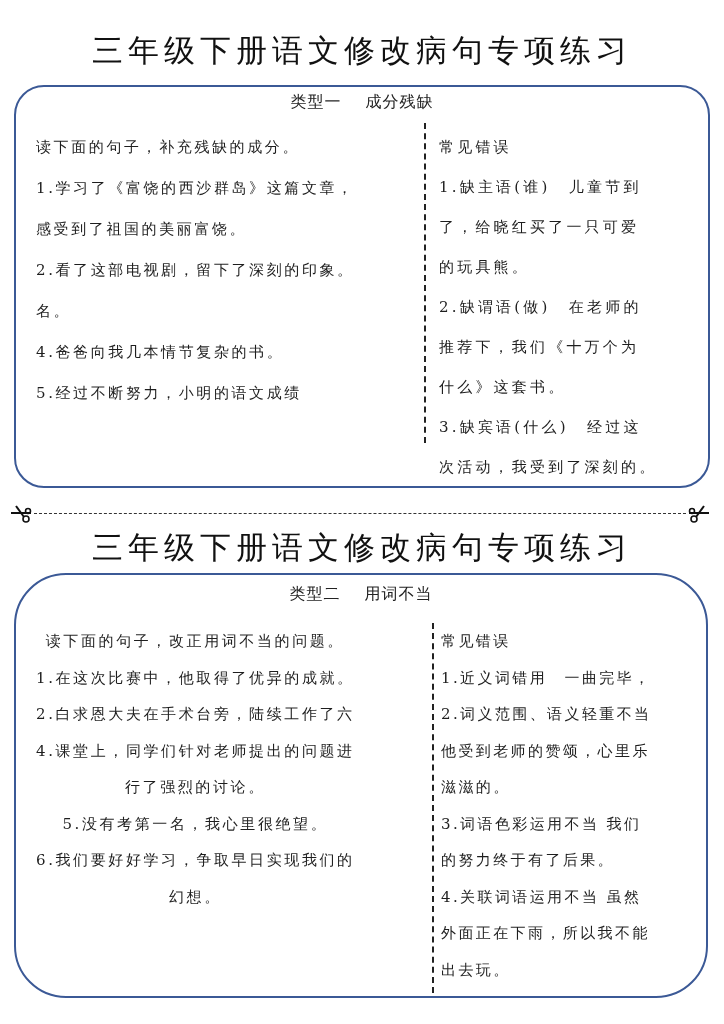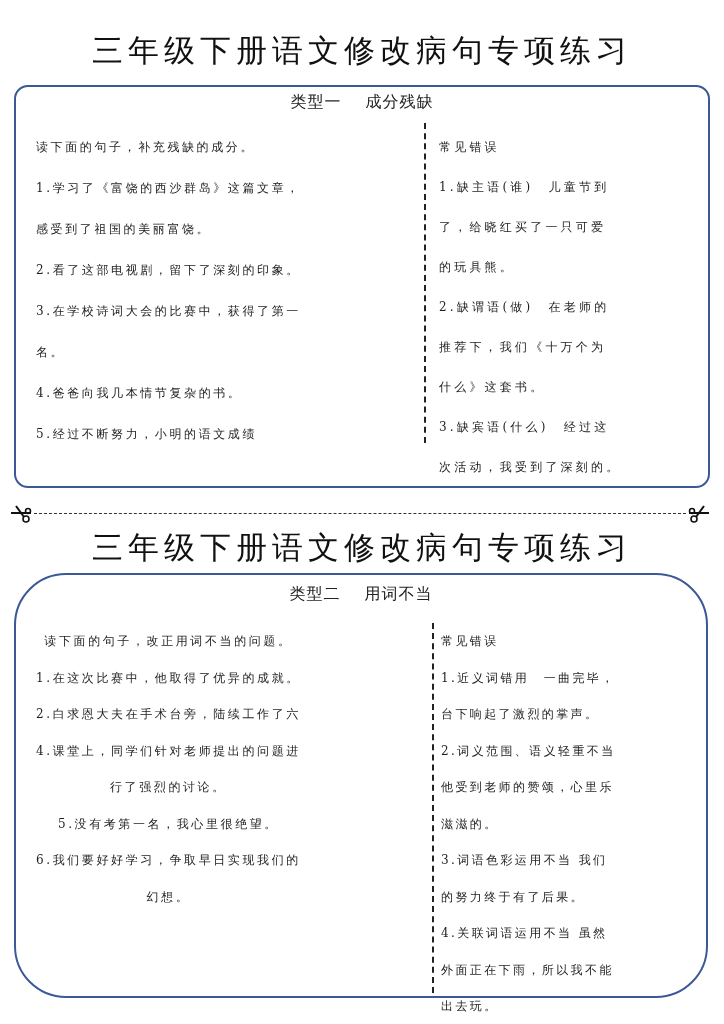--- a/index.html
+++ b/index.html
@@ -1,46 +1,45 @@
 <!DOCTYPE html>
 <html><head>
 <meta charset="utf-8">
 <style>
   html, body { margin: 0; padding: 0; background: #ffffff; }
   body { width: 724px; height: 1024px; position: relative; overflow: hidden;
          font-family: "DejaVu Serif", "Liberation Serif", serif; color: #1a1a1a; }
   .title { position: absolute; left: 0; width: 724px; text-align: center;
            font-size: 31px; letter-spacing: 5px; font-weight: normal; color: #111; }
   .box { position: absolute; border: 2.5px solid #3b5996; background: #fff; box-sizing: border-box; }
-  .box1 { left: 14px; top: 85px; width: 696px; height: 403px; border-radius: 14px; }
+  .box1 { left: 14px; top: 85px; width: 696px; height: 403px; border-radius: 30px; }
   .box2 { left: 14px; top: 573px; width: 694px; height: 425px; border-radius: 52px; padding-left: 32px; }
   .subtitle { position: absolute; left: 0; width: 100%; text-align: center; font-size: 16px; letter-spacing: 1px; color: #222; }
   .subtitle .gap { display: inline-block; width: 24px; }
-  .col { position: absolute; font-size: 12px; letter-spacing: 2.6px; color: #1e1e1e; }
+  .col { position: absolute; font-size: 15px; letter-spacing: 2.6px; color: #1e1e1e; }
   .col .line { white-space: nowrap; }
   .divider { position: absolute; width: 0; border-left: 2px dashed #222; }
   .cutline { position: absolute; left: 34px; top: 513px; width: 652px; height: 0; border-top: 1.5px dashed #333; }
   .scissors { position: absolute; top: 503px; width: 22px; height: 22px; }
 </style>
 </head>
 <body>
 
 <div class="title" style="top:30px;">三年级下册语文修改病句专项练习</div>
 
 <div class="box box1">
   <div class="subtitle" style="top:5px;">
     <span>类型一</span><span class="gap"></span><span>成分残缺</span>
   </div>
 
   <div class="col" style="left:20px; top:40px; line-height:41px;">
     <div class="line">读下面的句子，补充残缺的成分。</div>
     <div class="line">1.学习了《富饶的西沙群岛》这篇文章，</div>
     <div class="line">感受到了祖国的美丽富饶。</div>
     <div class="line">2.看了这部电视剧，留下了深刻的印象。</div>
-    <div class="line">3.在学校诗词大会的比赛中，获得了第一</div>
     <div class="line">名。</div>
     <div class="line">4.爸爸向我几本情节复杂的书。</div>
     <div class="line">5.经过不断努力，小明的语文成绩</div>
   </div>
 
   <div class="divider" style="left:408px; top:36px; height:320px;"></div>
 
   <div class="col" style="left:423px; top:40px; line-height:40px; letter-spacing:3.2px;">
     <div class="line">常见错误</div>
     <div class="line">1.缺主语(谁)　儿童节到</div>
@@ -84,21 +83,20 @@
     <div class="line">5.没有考第一名，我心里很绝望。</div>
     <div class="line">6.我们要好好学习，争取早日实现我们的</div>
     <div class="line">幻想。</div>
   </div>
 
   <div class="divider" style="left:416px; top:48px; height:370px;"></div>
 
   <div class="col" style="left:425px; top:48px; line-height:36.5px; letter-spacing:2.4px;">
     <div class="line">常见错误</div>
     <div class="line">1.近义词错用　一曲完毕，</div>
-    <div class="line">台下响起了激烈的掌声。</div>
     <div class="line">2.词义范围、语义轻重不当</div>
     <div class="line">他受到老师的赞颂，心里乐</div>
     <div class="line">滋滋的。</div>
     <div class="line">3.词语色彩运用不当 我们</div>
     <div class="line">的努力终于有了后果。</div>
     <div class="line">4.关联词语运用不当 虽然</div>
     <div class="line">外面正在下雨，所以我不能</div>
     <div class="line">出去玩。</div>
   </div>
 </div>

